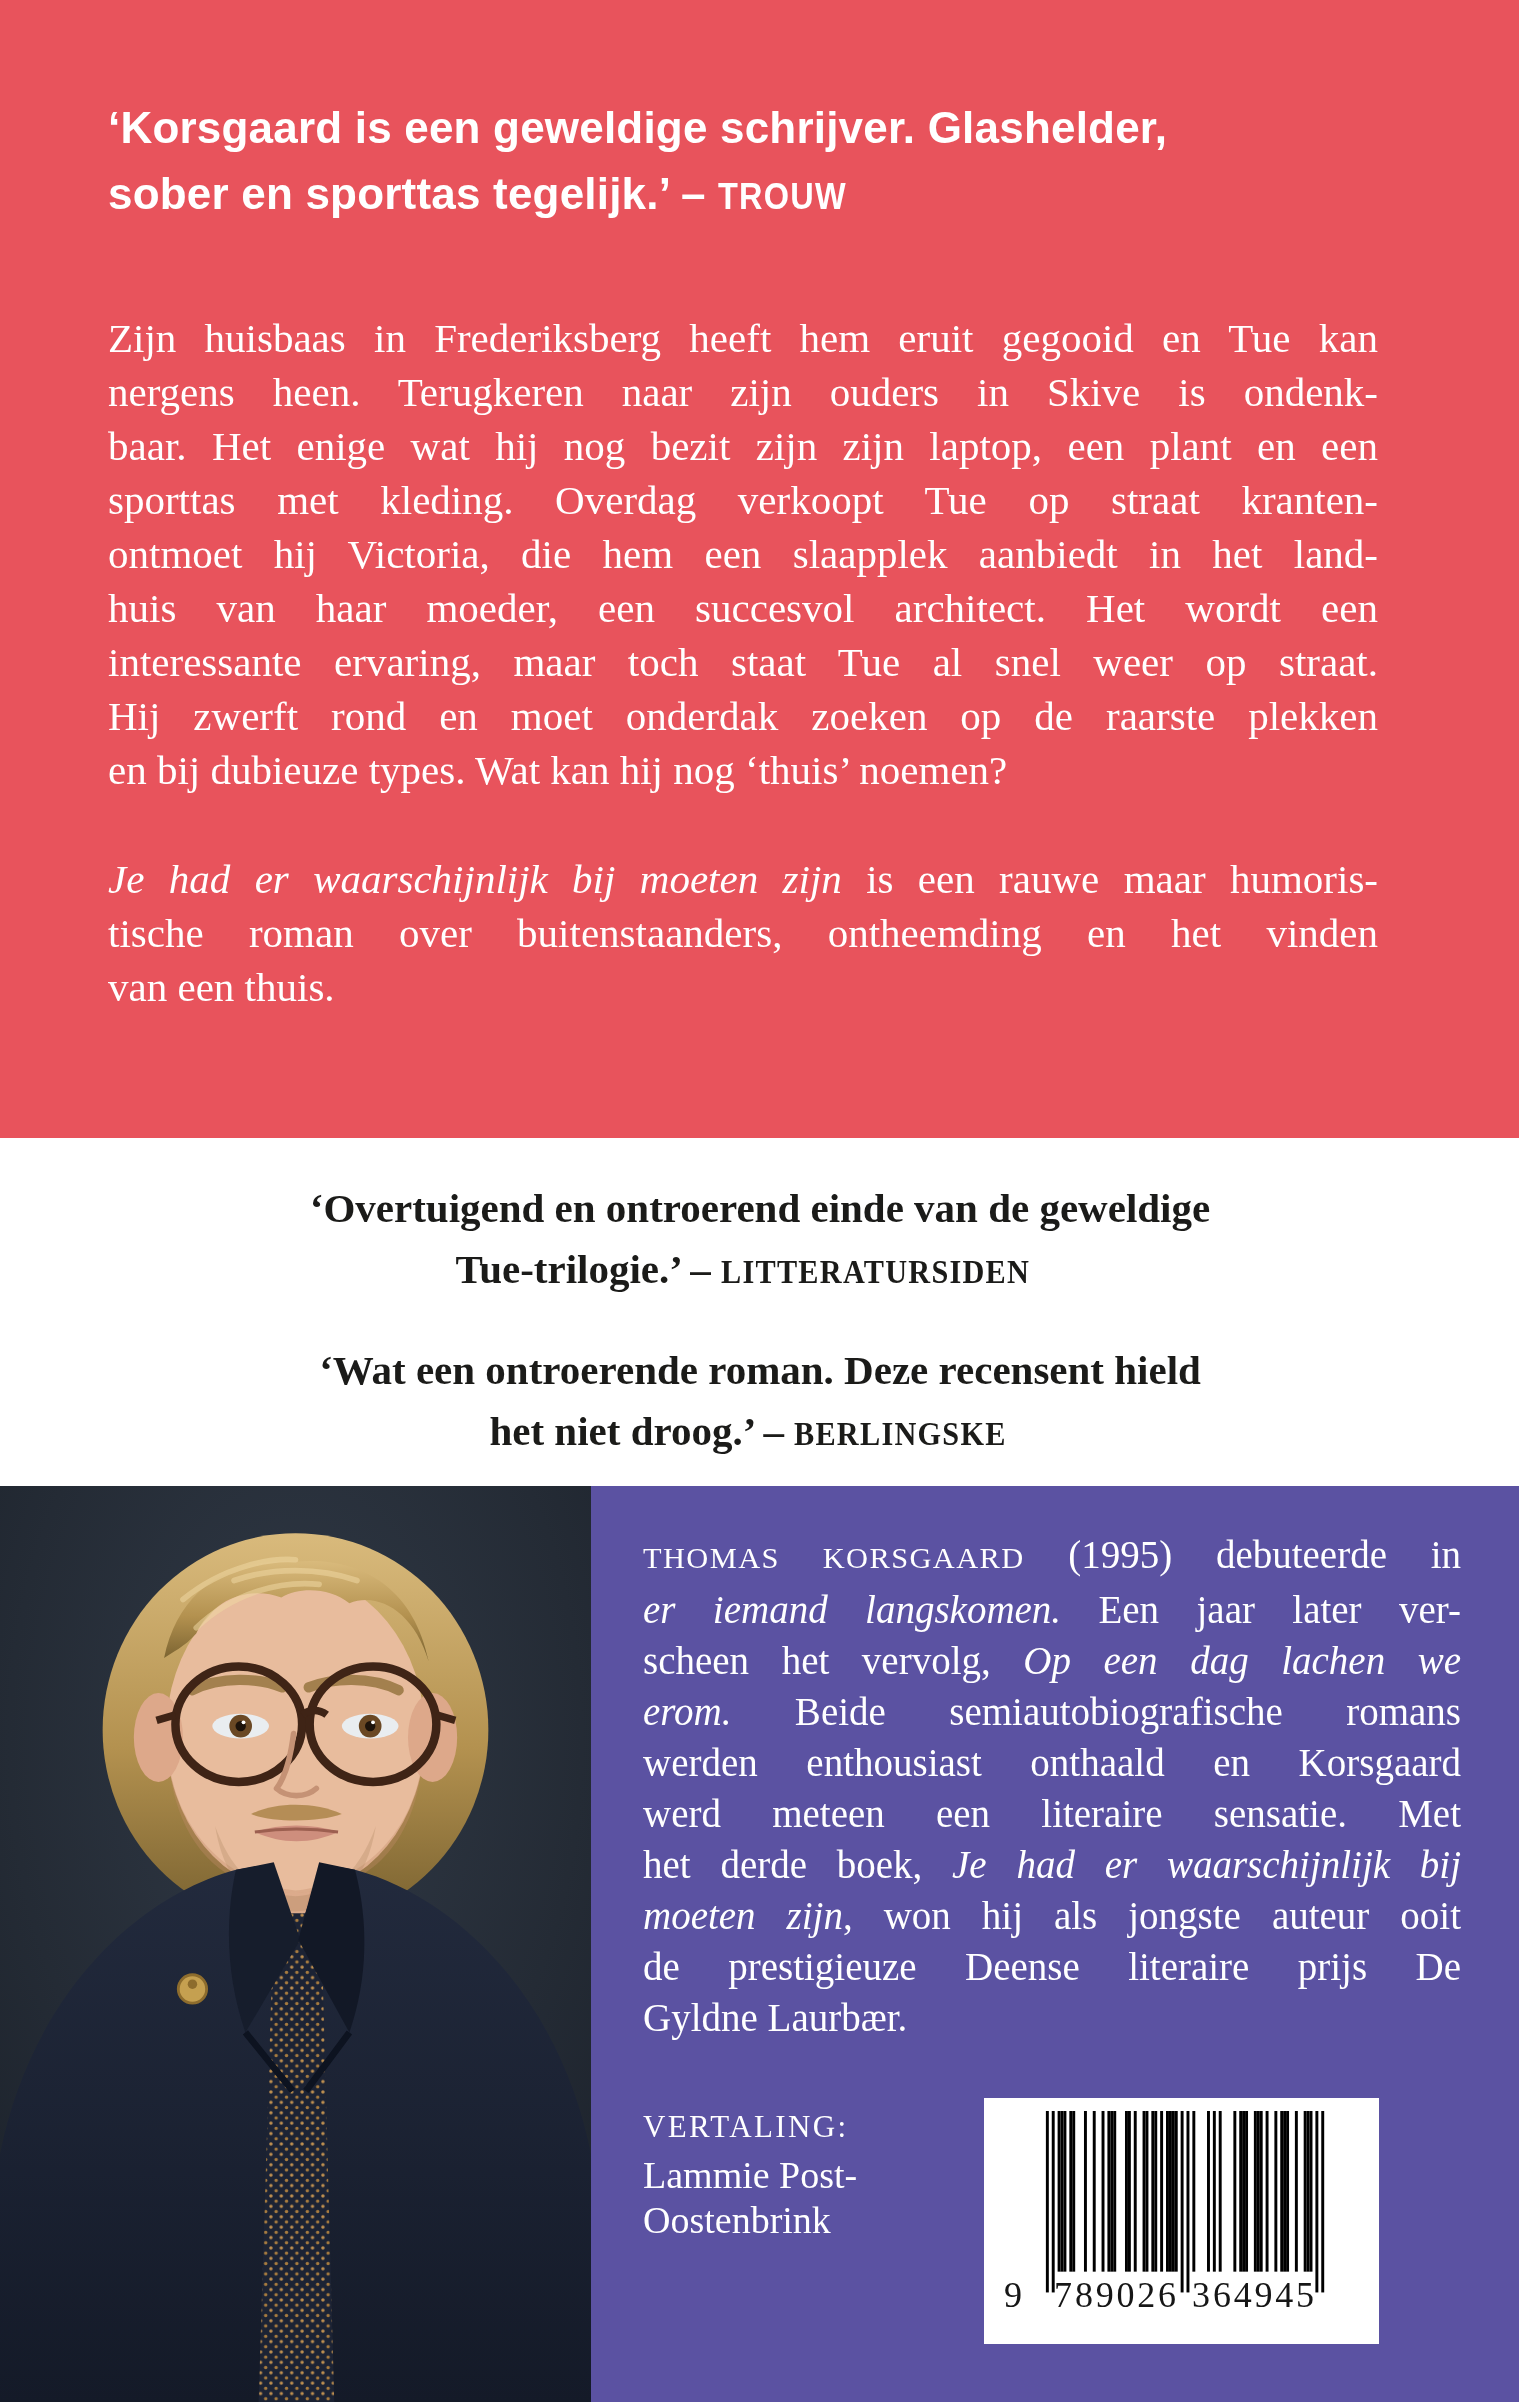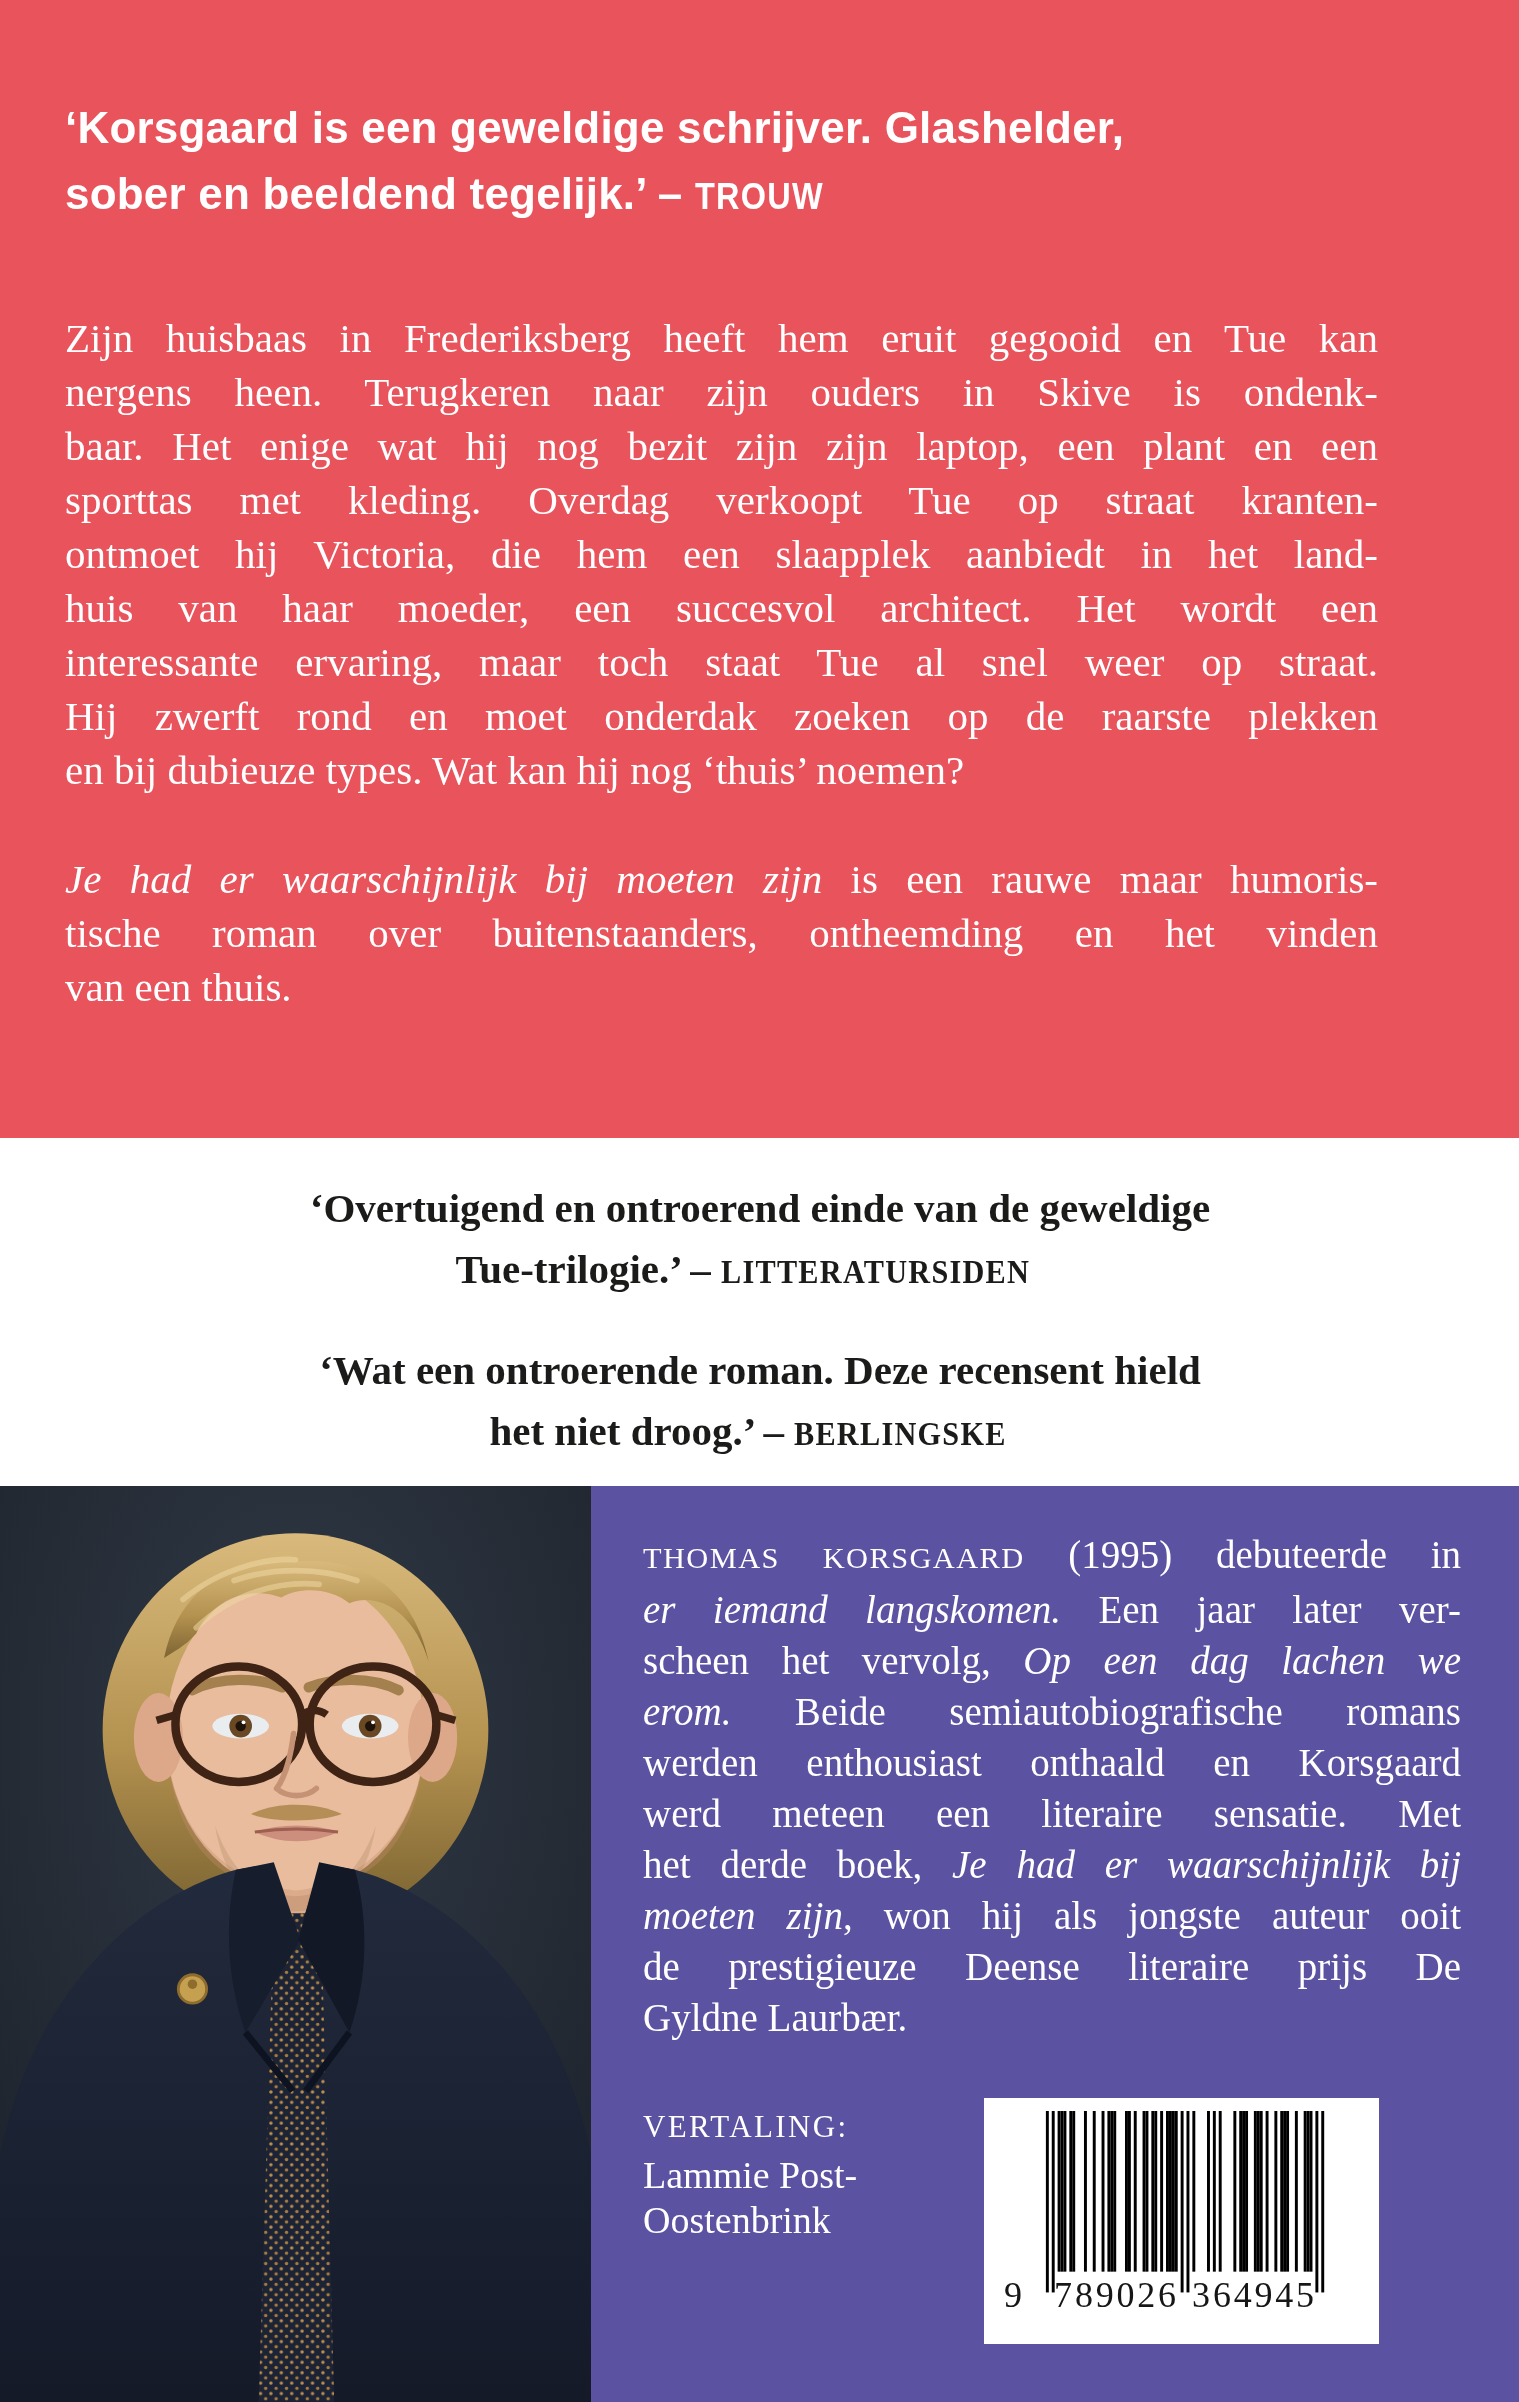--- a/index.html
+++ b/index.html
@@ -1,20 +1,20 @@
 <!DOCTYPE html>
 <html style="font-size:15px"><head>
 <meta charset="utf-8">
 <style>
   html,body{margin:0;padding:0;background:#ffffff;}
   .page{position:relative;width:1520px;height:2403px;overflow:hidden;background:#ffffff;
         font-family:"Liberation Serif", serif;}
   
   .sec-red{position:absolute;left:0;top:0;width:1520px;height:1138px;background:#e8535c;color:#ffffff;}
-  .red-inner{padding:95px 142px 0 65px;}
+  .red-inner{padding:95px 142px 0 108px;}
   .quote-sans{font-family:"Liberation Sans", sans-serif;font-weight:bold;
               font-size:44px;line-height:66px;letter-spacing:0.2px;}
   .body-par{font-size:41px;line-height:54px;}
   .par1{margin-top:81px;}
   .par2{margin-top:55px;}
   
   .sec-white{position:absolute;left:0;top:1138px;width:1520px;height:347px;background:#ffffff;color:#1b1b19;}
   .wq{font-family:Liberation Serif, serif;font-weight:bold;font-size:41px;line-height:61px;}
   .wq .line{text-align:center;white-space:nowrap;}
   .wq1{margin-top:40px;}
@@ -48,21 +48,21 @@
 </style>
 </head>
 <body>
 
 <div class="page">
 
   <div class="sec-red">
     <div class="red-inner">
       <div class="quote-sans">
           <div class="line"><span>‘Korsgaard is een geweldige schrijver. Glashelder,</span></div>
-          <div class="line"><span>sober en beeldend tegelijk.’ – </span><span class="attr">TROUW</span></div>
+          <div class="line"><span>sober en sporttas tegelijk.’ – </span><span class="attr">TROUW</span></div>
         </div>
       <div class="body-par par1 just">
           <div class="line"><span>Zijn huisbaas in Frederiksberg heeft hem eruit gegooid en Tue kan</span></div>
           <div class="line"><span>nergens heen. Terugkeren naar zijn ouders in Skive is ondenk-</span></div>
           <div class="line"><span>baar. Het enige wat hij nog bezit zijn zijn laptop, een plant en een</span></div>
           <div class="line"><span>sporttas met kleding. Overdag verkoopt Tue op straat kranten-</span></div>
           <div class="line"><span>ontmoet hij Victoria, die hem een slaapplek aanbiedt in het land-</span></div>
           <div class="line"><span>huis van haar moeder, een succesvol architect. Het wordt een</span></div>
           <div class="line"><span>interessante ervaring, maar toch staat Tue al snel weer op straat.</span></div>
           <div class="line"><span>Hij zwerft rond en moet onderdak zoeken op de raarste plekken</span></div>

